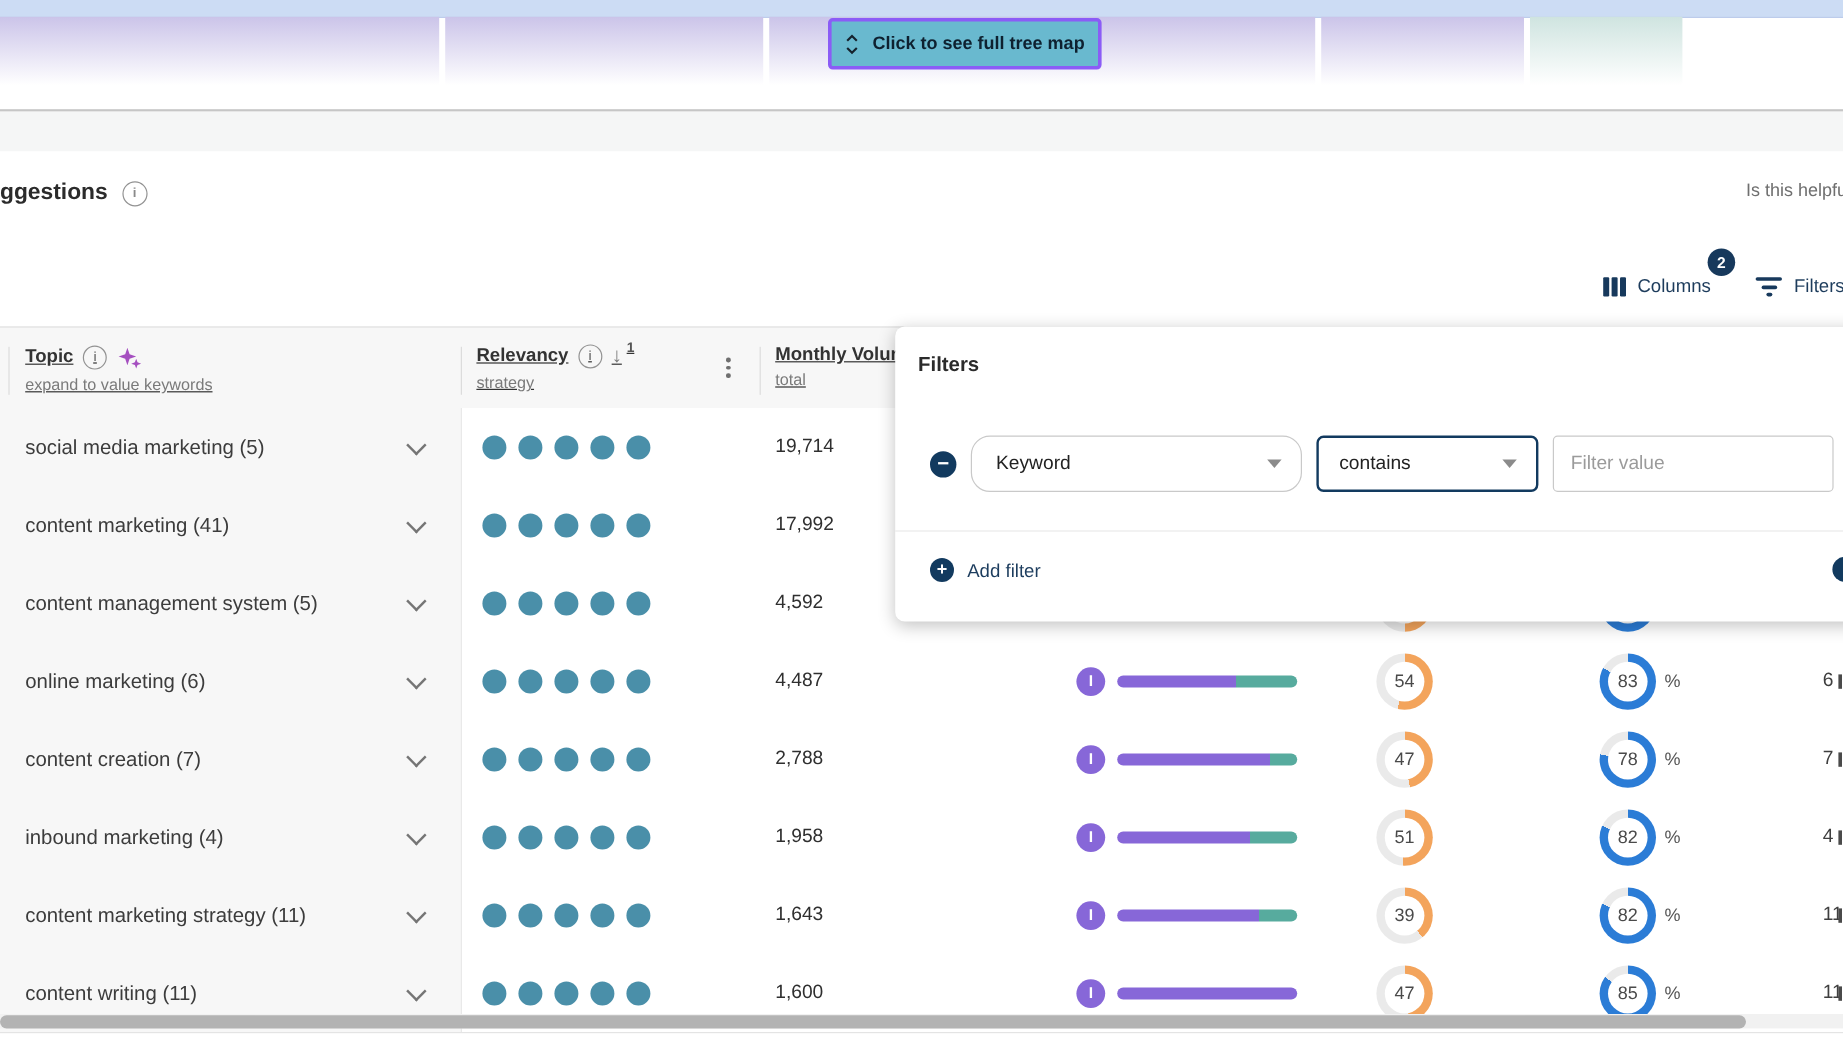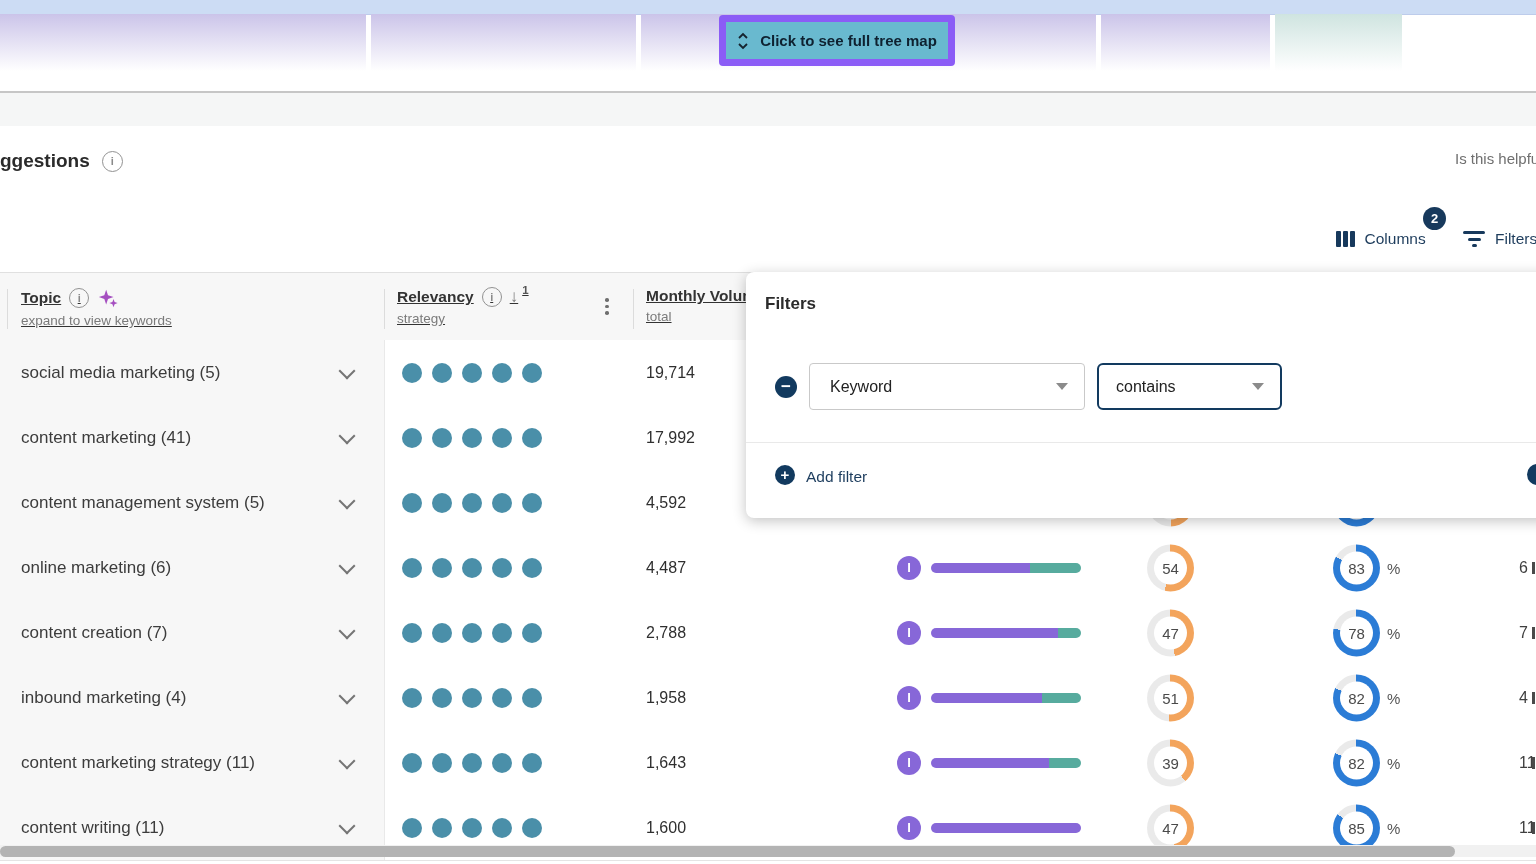--- a/index.html
+++ b/index.html
@@ -4,22 +4,22 @@
 <style>
   html,body{margin:0;padding:0;background:#fff;}
   .app{position:relative;width:1536px;height:864px;overflow:hidden;background:#fff;
        font-family:"Liberation Sans","DejaVu Sans",sans-serif;color:#333;}
 
   
   .tm-strip{position:absolute;left:0;top:0;width:1536px;height:14px;background:#ccdcf4;border-bottom:1px solid #bdcceb;}
   .tm-cell{position:absolute;top:14px;height:62px;background:linear-gradient(180deg,#cbc4e9 0%,rgba(255,255,255,0) 92%);}
   .tm-cell.teal{background:linear-gradient(180deg,#cfe4e0 0%,rgba(255,255,255,0) 92%);}
   .tm-cell-label{position:absolute;left:8px;top:17px;font-size:15px;color:#b3b6b6;white-space:nowrap;}
-  .tm-btn{position:absolute;left:690px;top:15px;width:222px;height:37px;background:#69b9cf;border:7px solid #8b5cf6;
-          border-radius:4px;display:flex;align-items:center;justify-content:center;gap:11px;cursor:pointer;margin-left:29px;}
+  .tm-btn{position:absolute;left:690px;top:15px;width:222px;height:37px;background:#69b9cf;border:3px solid #8b5cf6;
+          border-radius:4px;display:flex;align-items:center;justify-content:center;gap:11px;cursor:pointer;}
   .tm-btn-label{font-size:15px;font-weight:600;color:#0e2130;}
   .band-line{position:absolute;left:0;top:91px;width:1536px;height:2px;background:#c6c6c6;}
   .band{position:absolute;left:0;top:93px;width:1536px;height:33px;background:#f5f6f6;}
 
   
   .page-title{position:absolute;left:0;top:150px;font-size:19px;font-weight:700;color:#2b2b2b;display:flex;align-items:center;gap:12px;}
   .helpful{position:absolute;left:1455px;top:150px;font-size:15px;color:#6f6f6f;white-space:nowrap;}
   .subtitle{position:absolute;left:0;top:227px;font-size:16.5px;color:#333;white-space:nowrap;}
   .subtitle .b{font-weight:700;}
   .info-i{display:inline-flex;align-items:center;justify-content:center;width:19px;height:19px;border:1.5px solid #929292;
@@ -74,21 +74,21 @@
 
   
   .fpanel{position:absolute;left:746px;top:272px;width:812px;height:246px;background:#fff;border-radius:8px;
           box-shadow:0 3px 14px rgba(0,0,0,.24);z-index:50;}
   .fpanel-title{position:absolute;left:19px;top:22px;font-size:17px;font-weight:700;color:#2b2b2b;}
   .circle-btn{position:absolute;border-radius:50%;background:#123a5f;color:#fff;display:flex;align-items:center;
           justify-content:center;cursor:pointer;font-weight:700;}
   .minus-btn{left:29px;top:104px;width:22px;height:22px;font-size:17px;line-height:0;}
   .plus-btn{left:29px;top:193px;width:20px;height:20px;font-size:15px;line-height:0;}
   .edge-btn{left:781px;top:192px;width:21px;height:21px;}
-  .fselect{position:absolute;top:91px;height:47px;border:1px solid #c9c9c9;border-radius:4px;background:#fff;
+  .fselect{position:absolute;top:91px;height:47px;border:1px solid #c9c9c9;border-radius:16px;background:#fff;
            display:flex;align-items:center;justify-content:space-between;padding:0 16px 0 20px;box-sizing:border-box;
            font-size:16px;color:#222;cursor:pointer;}
   .fselect.field{left:63px;width:276px;}
   .fselect.op{left:351px;width:185px;border:2px solid #123a5f;border-radius:6px;padding-left:17px;}
   .sel-caret{width:0;height:0;border-left:6px solid transparent;border-right:6px solid transparent;border-top:7px solid #8b8b8b;}
   .finput{position:absolute;left:548px;top:91px;width:234px;height:47px;border:1px solid #c9c9c9;border-radius:4px;
           box-sizing:border-box;padding:0 14px;font-size:16px;color:#333;font-family:inherit;}
   .finput::placeholder{color:#9b9b9b;}
   .fdivider{position:absolute;left:0;top:170px;width:812px;height:1px;background:#e9e9e9;}
   .add-label{position:absolute;left:60px;top:196px;font-size:15.5px;color:#1d3d5e;cursor:pointer;}
@@ -147,21 +147,21 @@
     <div class="h-div" style="left:7px;"></div>
     <div class="h-group" style="left:21px;">
       <div class="h-title">
         <span>Topic</span>
         <span class="info-i" style="width:18px;height:18px;">i</span>
         <svg width="22" height="22" viewBox="0 0 24 24">
           <path d="M10 3 L12 9 L18 11 L12 13 L10 19 L8 13 L2 11 L8 9 Z" fill="#a54fc0"></path>
           <path d="M18 13 L19.2 16.3 L22.5 17.5 L19.2 18.7 L18 22 L16.8 18.7 L13.5 17.5 L16.8 16.3 Z" fill="#a54fc0"></path>
         </svg>
       </div>
-      <div class="h-sub">expand to view keywords</div>
+      <div class="h-sub">expand to value keywords</div>
     </div>
     <div class="h-div" style="left:384px;"></div>
     <div class="h-group" style="left:397px;">
       <div class="h-title">
         <span>Relevancy</span>
         <span class="info-i" style="width:18px;height:18px;">i</span>
         <span class="sort-arrow">↓</span>
         <span class="sort-rank">1</span>
       </div>
       <div class="h-sub">strategy</div>
@@ -365,20 +365,21 @@
     <div class="fpanel-title">Filters</div>
     <div class="circle-btn minus-btn">−</div>
     <div class="fselect field">
       <span>Keyword</span>
       <span class="sel-caret"></span>
     </div>
     <div class="fselect op">
       <span>contains</span>
       <span class="sel-caret"></span>
     </div>
+    <input class="finput" type="text" placeholder="Filter value" style="">
     <div class="fdivider"></div>
     <div class="circle-btn plus-btn">+</div>
     <span class="add-label">Add filter</span>
     <div class="circle-btn edge-btn"></div>
   </div>
 
   <div class="hscroll-track">
     <div class="hscroll-thumb"></div>
   </div>
 

